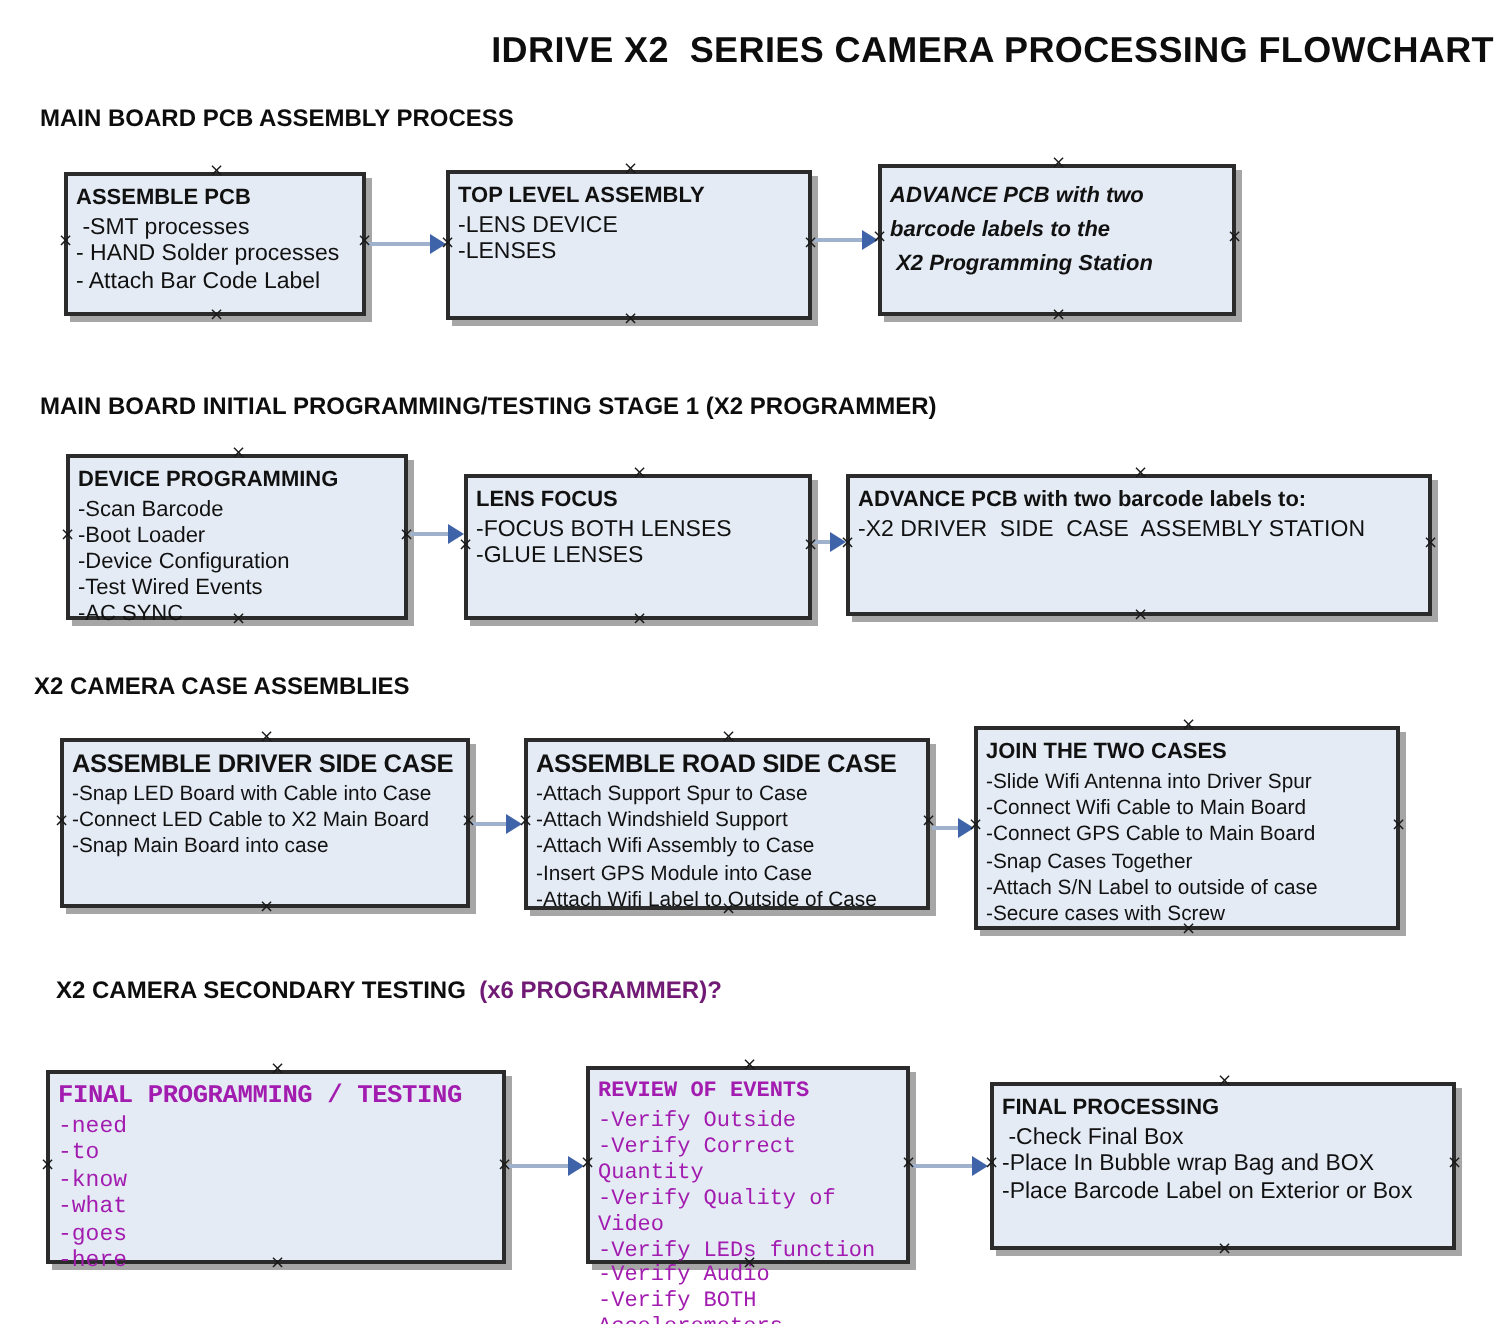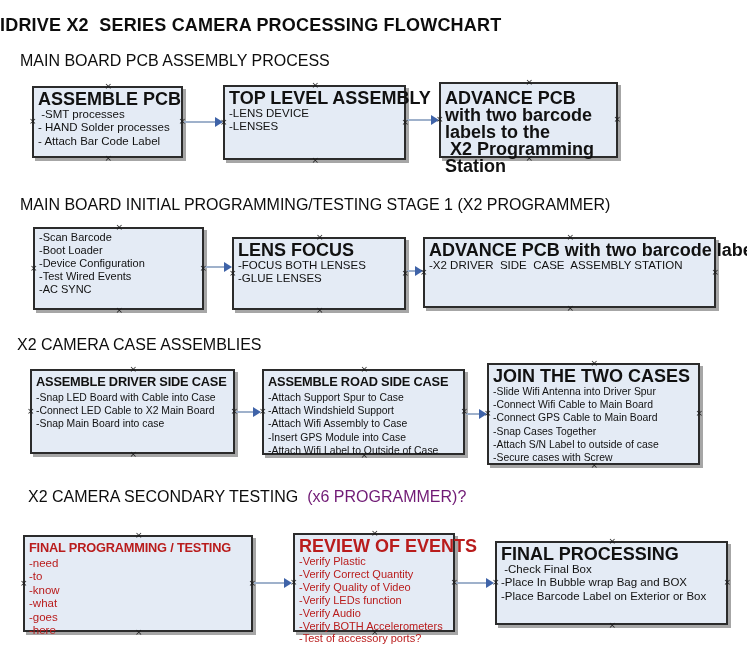--- a/index.html
+++ b/index.html
@@ -2,39 +2,39 @@
 <html><head>
 <meta charset="utf-8">
 <style>
   html,body{margin:0;padding:0;background:#ffffff;}
   #canvas{
     position:relative;width:747px;height:662px;background:#ffffff;
     font-family:"Liberation Sans","DejaVu Sans",sans-serif;color:#111;
     overflow:hidden;
   }
   .title{
-    position:absolute;left:0;top:15px;width:747px;text-align:left;
+    position:absolute;left:0;top:15px;width:747px;text-align:right;
     font-size:18px;font-weight:bold;letter-spacing:.2px;color:#0d0d0d;
     white-space:pre;
   }
   .sec{
-    position:absolute;font-size:16px;font-weight:normal;color:#0d0d0d;white-space:pre;
+    position:absolute;font-size:12px;font-weight:bold;color:#0d0d0d;white-space:pre;
   }
   .sec .red-part{color:#701a75;}
   .box{
     position:absolute;background:#e4ebf5;border:2px solid #2b2b2b;
     box-shadow:3px 3px 0 #a6a6a6;padding:2px 4px;box-sizing:border-box;
   }
-  .bt{font-size:18px;font-weight:bold;line-height:16px;white-space:pre;margin:1px 0 1px 0;}
+  .bt{font-size:11px;font-weight:bold;line-height:16px;white-space:pre;margin:1px 0 1px 0;}
   .bt.small{font-size:12.8px;letter-spacing:-.2px;}
-  .bt.wrap{white-space:pre-wrap;line-height:17px;padding-top:3px;}
+  .bt.wrap{white-space:pre-wrap;line-height:17px;padding-top:3px;font-style:italic;}
   .bi{font-size:11.5px;line-height:13.4px;white-space:pre-wrap;}
   .items.tight .bi{font-size:10.4px;line-height:13.2px;}
   .items.mid .bi{font-size:11px;line-height:12.9px;}
-  .red .bt,.red .bi{color:#b91c1c;}
+  .red .bt,.red .bi{color:#a21caf;font-family:Liberation Mono, monospace;}
   .hd{
     position:absolute;font-size:9px;line-height:8px;color:#1a1a1a;
     font-family:"DejaVu Sans",sans-serif;z-index:3;font-weight:normal;
   }
   .hd.t{top:-6px;left:50%;margin-left:-3px;}
   .hd.b{bottom:-6px;left:50%;margin-left:-3px;}
   .hd.l{left:-5px;top:50%;margin-top:-5px;}
   .hd.r{right:-5px;top:50%;margin-top:-5px;}
   .arrow{position:absolute;height:10px;z-index:2;}
   .arrow .al{position:absolute;left:0;right:5px;top:4px;height:2px;background:#9fb1cb;}
@@ -96,20 +96,21 @@
  X2 Programming Station</div>
   </div>
 
   <div class="sec" style="left:20px;top:196px"><span>MAIN BOARD INITIAL PROGRAMMING/TESTING STAGE 1 (X2 PROGRAMMER)</span><span class="red-part"></span></div>
 
   <div class="box" style="left:33px;top:227px;width:171px;height:83px">
     <b class="hd t">×</b>
       <b class="hd b">×</b>
       <b class="hd l">×</b>
       <b class="hd r">×</b>
+    <div class="bt">DEVICE PROGRAMMING</div>
     <div class="items mid">
       <div class="bi">-Scan Barcode</div>
       <div class="bi">-Boot Loader</div>
       <div class="bi">-Device Configuration</div>
       <div class="bi">-Test Wired Events</div>
       <div class="bi">-AC SYNC</div>
     </div>
   </div>
 
   <div class="arrow" style="left:205px;top:262px;width:27px">
@@ -224,21 +225,21 @@
       <i class="ah"></i>
     </div>
 
   <div class="box red" style="left:293px;top:533px;width:162px;height:99px">
     <b class="hd t">×</b>
       <b class="hd b">×</b>
       <b class="hd l">×</b>
       <b class="hd r">×</b>
     <div class="bt">REVIEW OF EVENTS</div>
     <div class="items mid">
-      <div class="bi">-Verify Plastic</div>
+      <div class="bi">-Verify Outside</div>
       <div class="bi">-Verify Correct Quantity</div>
       <div class="bi">-Verify Quality of Video</div>
       <div class="bi">-Verify LEDs function</div>
       <div class="bi">-Verify Audio</div>
       <div class="bi">-Verify BOTH Accelerometers</div>
       <div class="bi">-Test of accessory ports?</div>
     </div>
   </div>
 
   <div class="arrow" style="left:456px;top:578px;width:38px">

